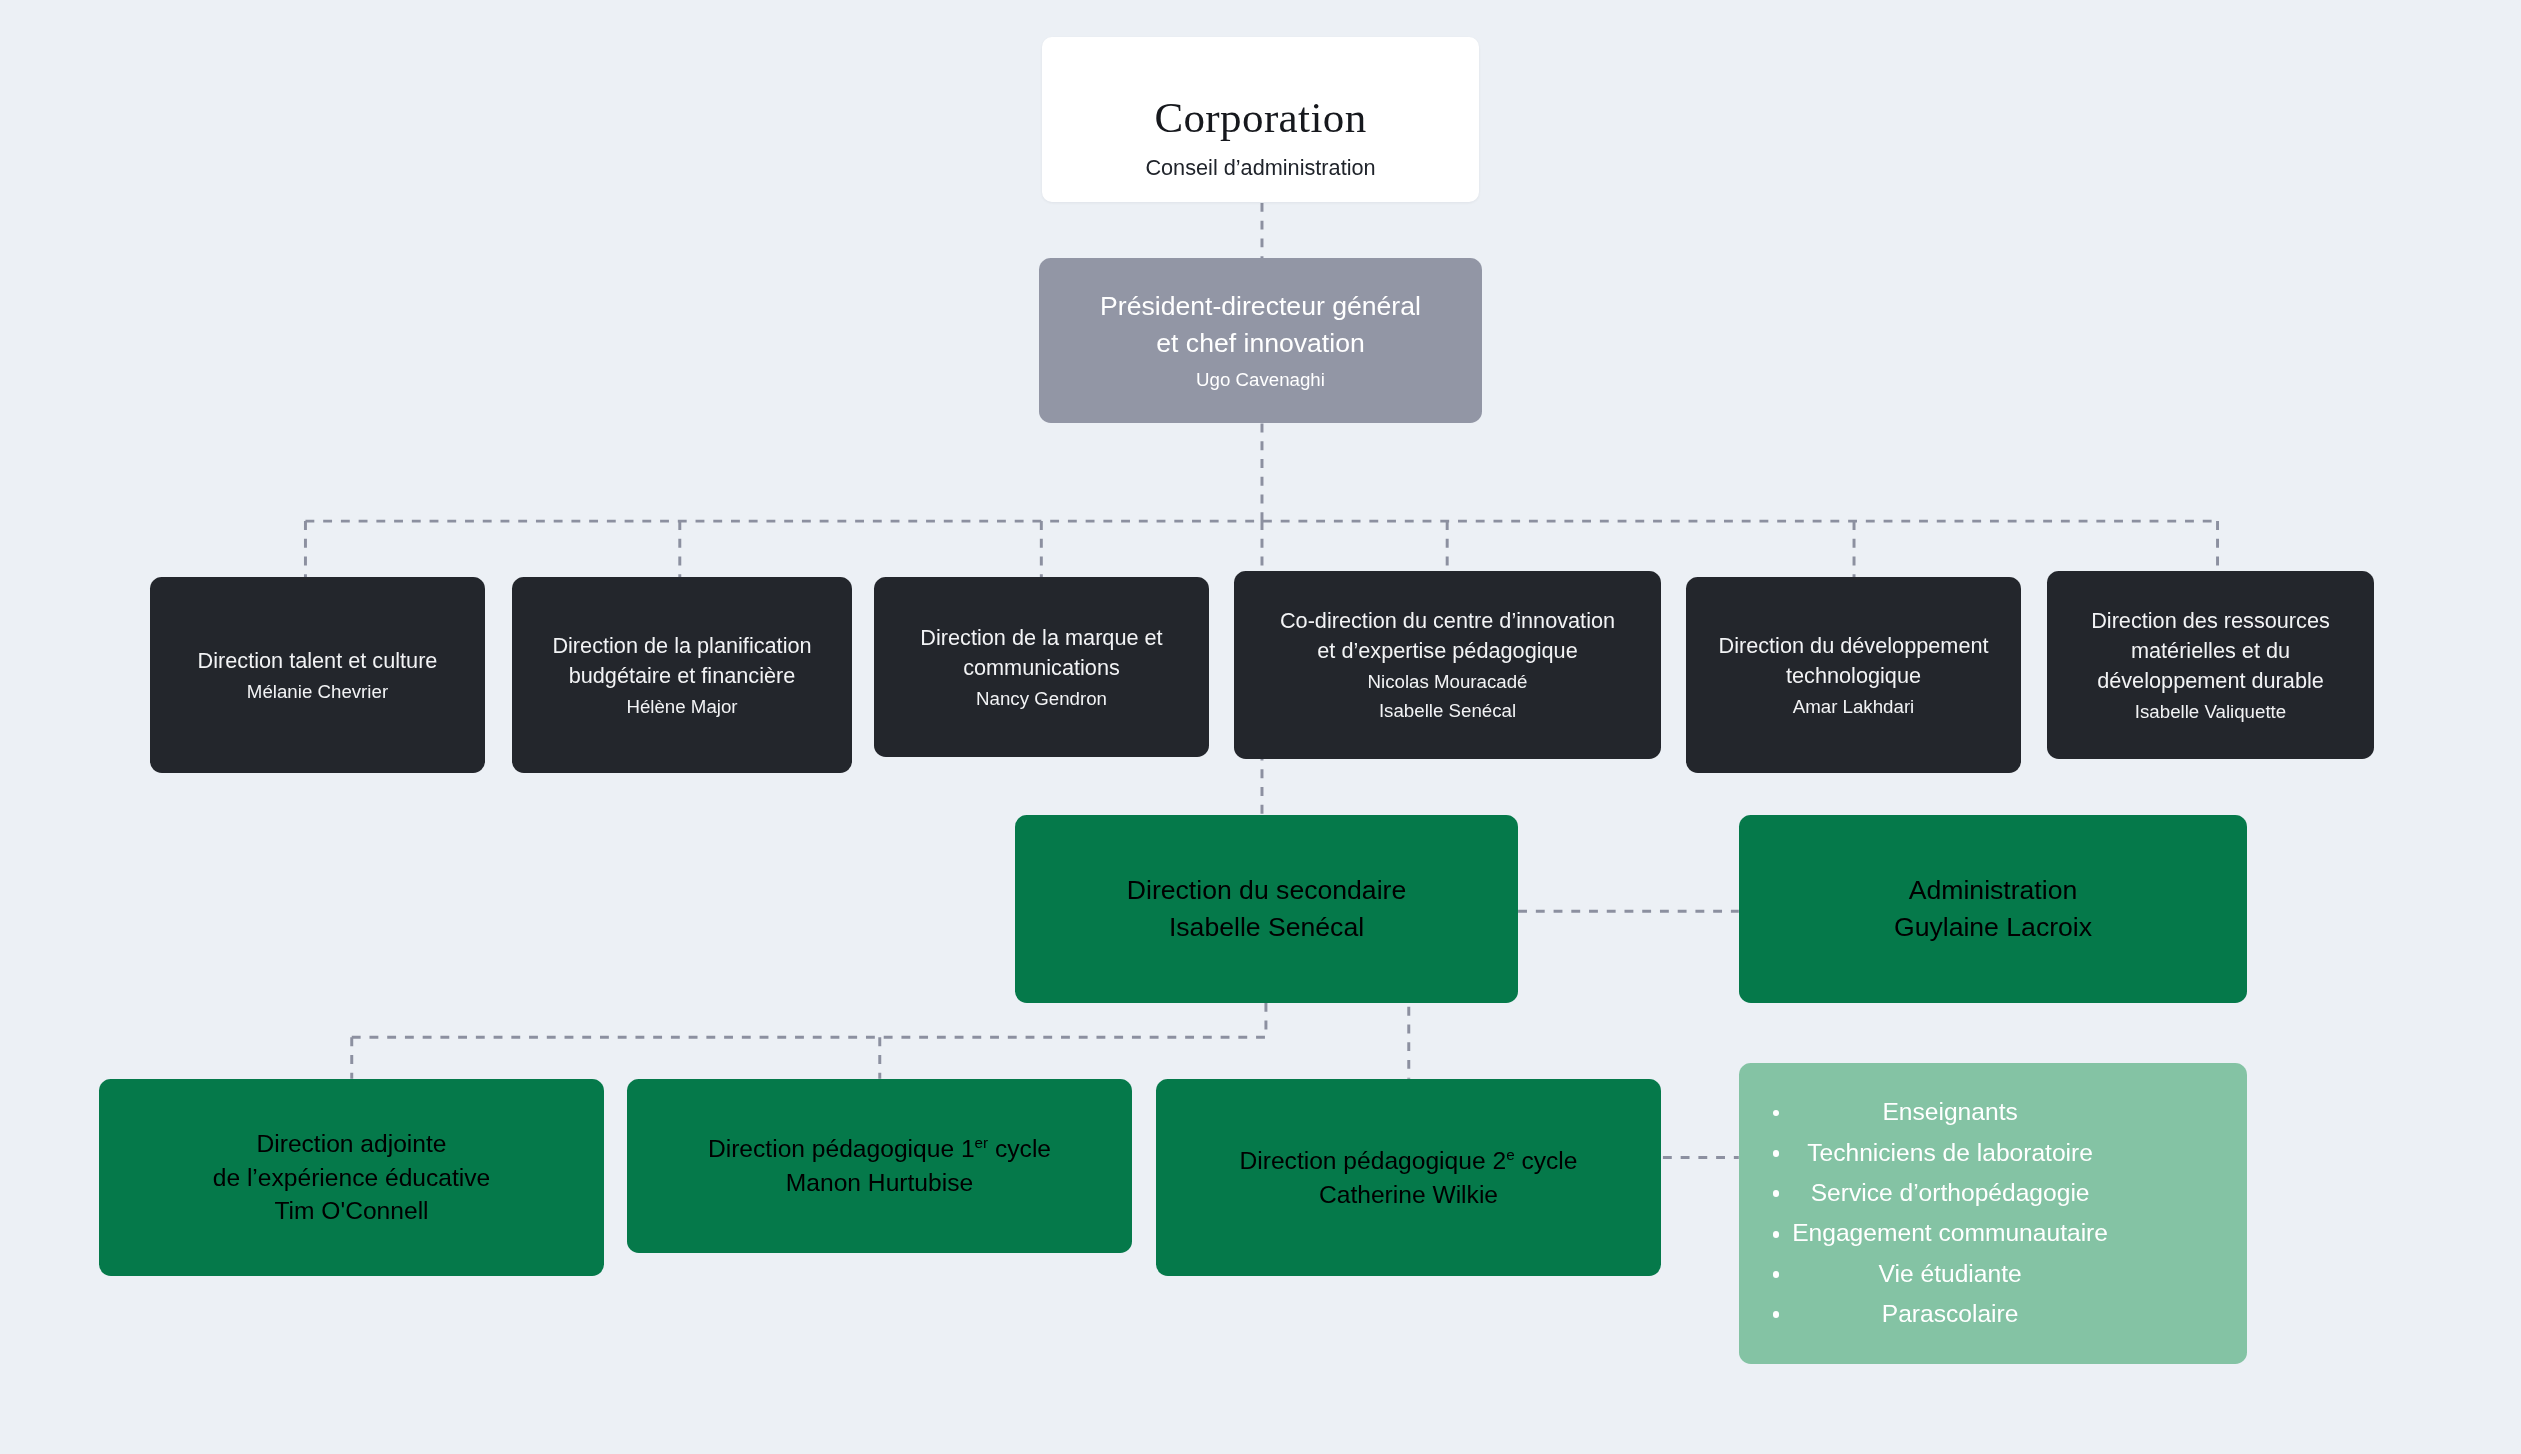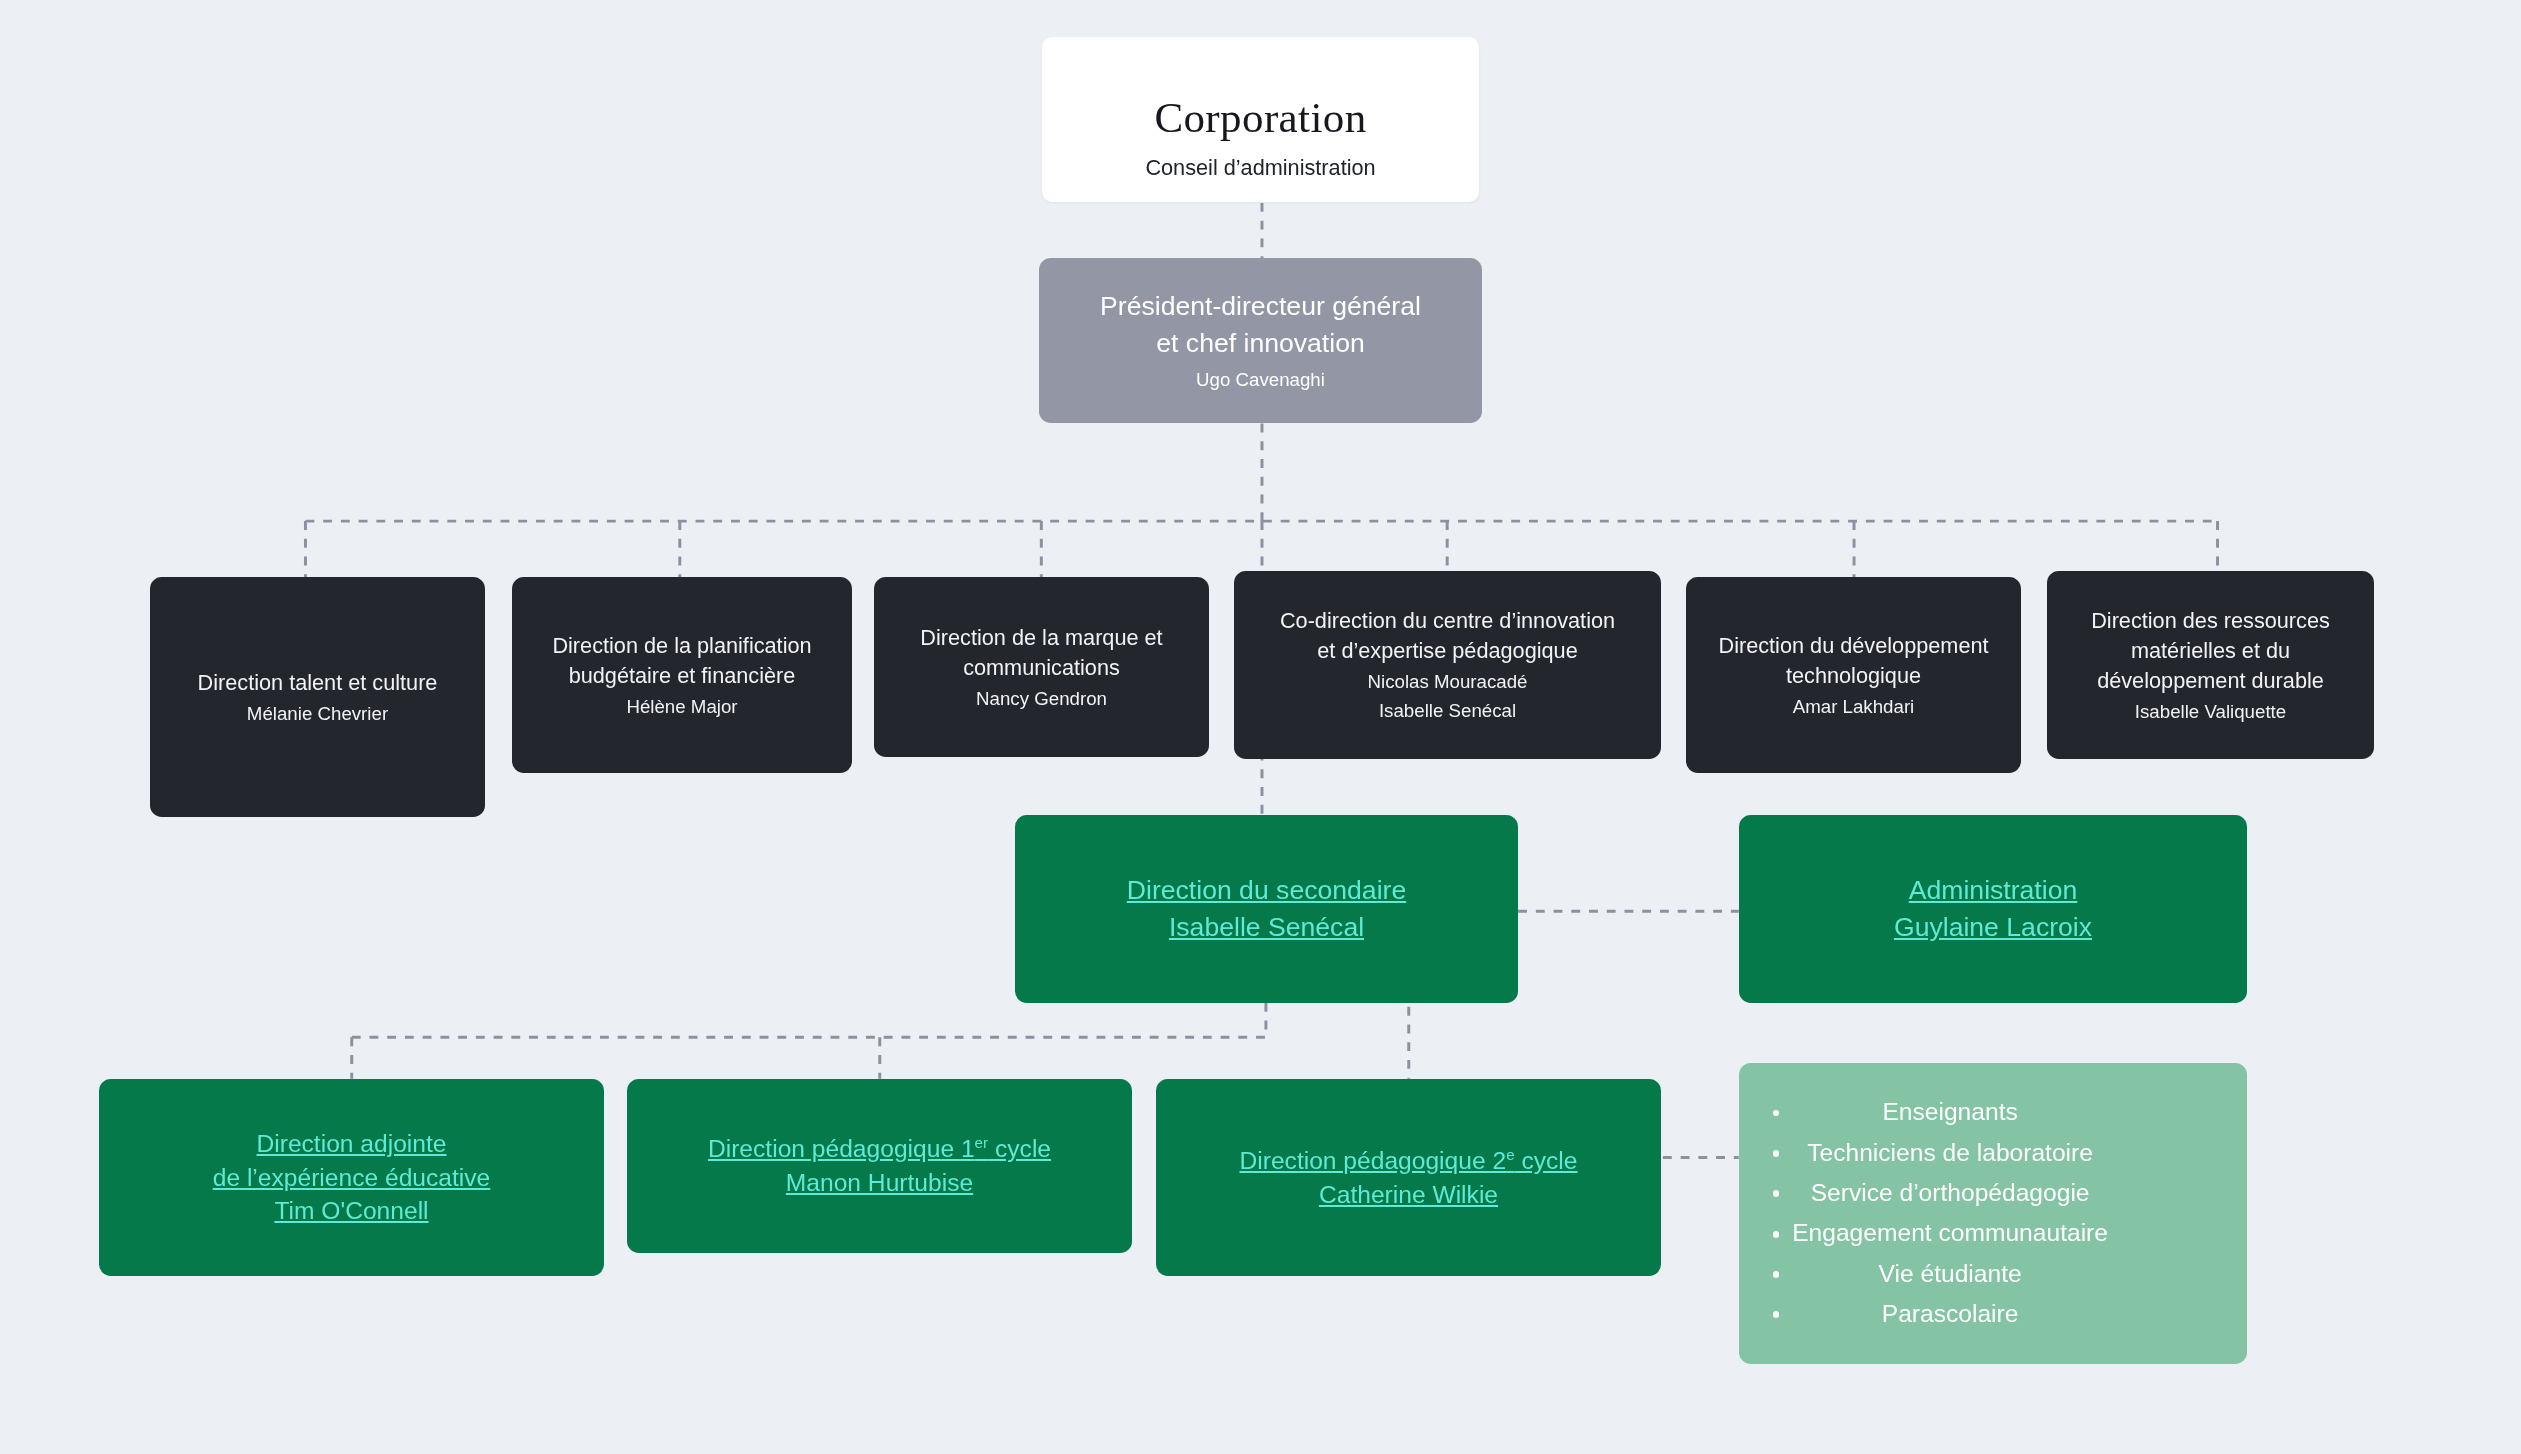--- a/index.html
+++ b/index.html
@@ -94,22 +94,21 @@
     font-size: 21.7px;
   }
   .node.dark .person {
     font-size: 18.7px;
     margin-top: 3px;
   }
 
   
   .node.green {
     background: #05794a;
-    color: #5eead4;
-    text-decoration: underline;
+    color: #000000;
   }
   .node.green .title {
     font-size: 26.6px;
   }
   .node.green .person {
     font-size: 26.6px;
   }
   .node.green.small .title,
   .node.green.small .person {
     font-size: 24.6px;
@@ -191,21 +190,21 @@
     <span class="title">Corporation</span>
     <span class="person">Conseil d’administration</span>
   </div>
 
   <div class="node exec" style="left:1039px; top:258px; width:443px; height:165px;">
     <span class="title">Président-directeur général</span>
     <span class="title">et chef innovation</span>
     <span class="person">Ugo Cavenaghi</span>
   </div>
 
-  <div class="node dark" style="left:150px; top:577px; width:335px; height:240px;">
+  <div class="node dark" style="left:150px; top:577px; width:335px; height:196px;">
     <span class="title">Direction talent et culture</span>
     <span class="person">Mélanie Chevrier</span>
   </div>
 
   <div class="node dark" style="left:512px; top:577px; width:340px; height:196px;">
     <span class="title">Direction de la planification</span>
     <span class="title">budgétaire et financière</span>
     <span class="person">Hélène Major</span>
   </div>
 

